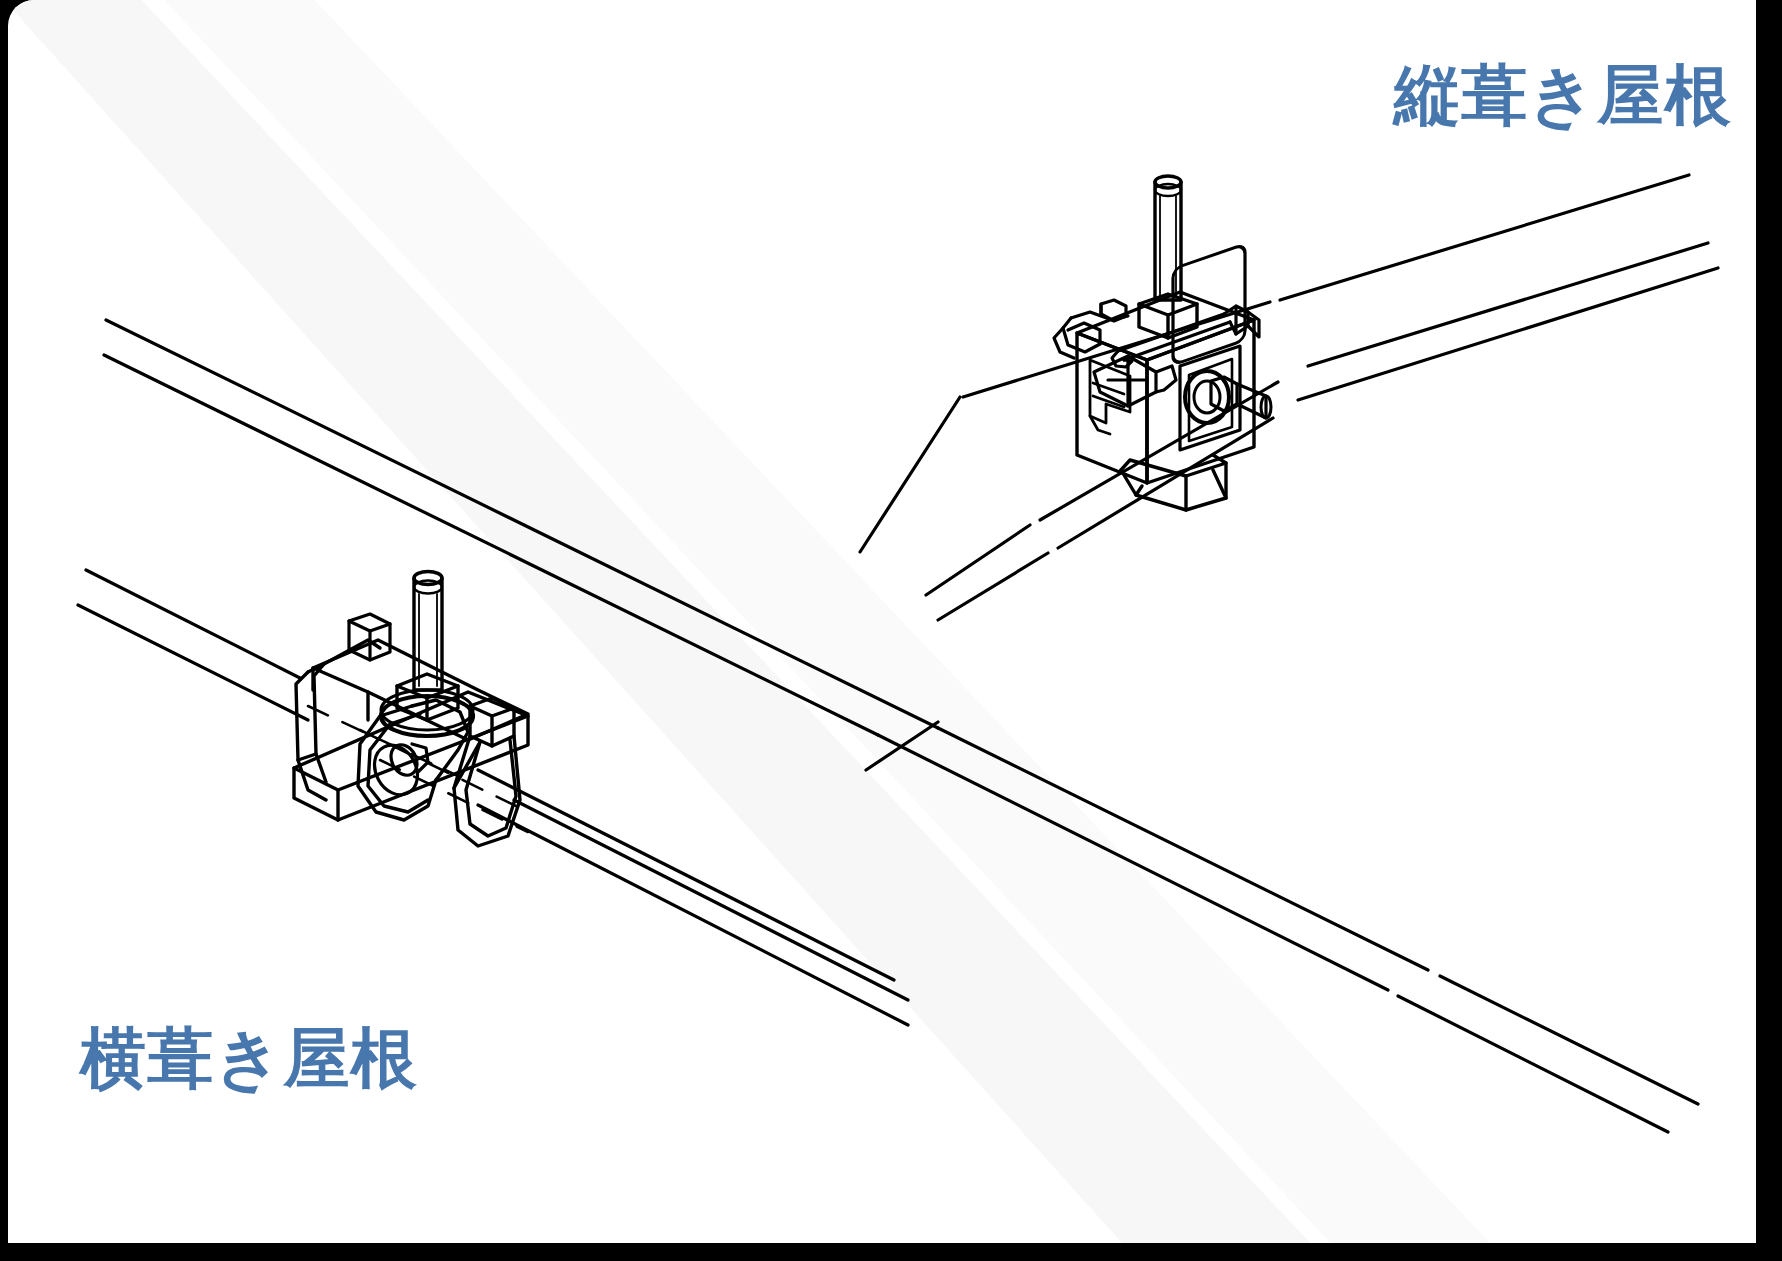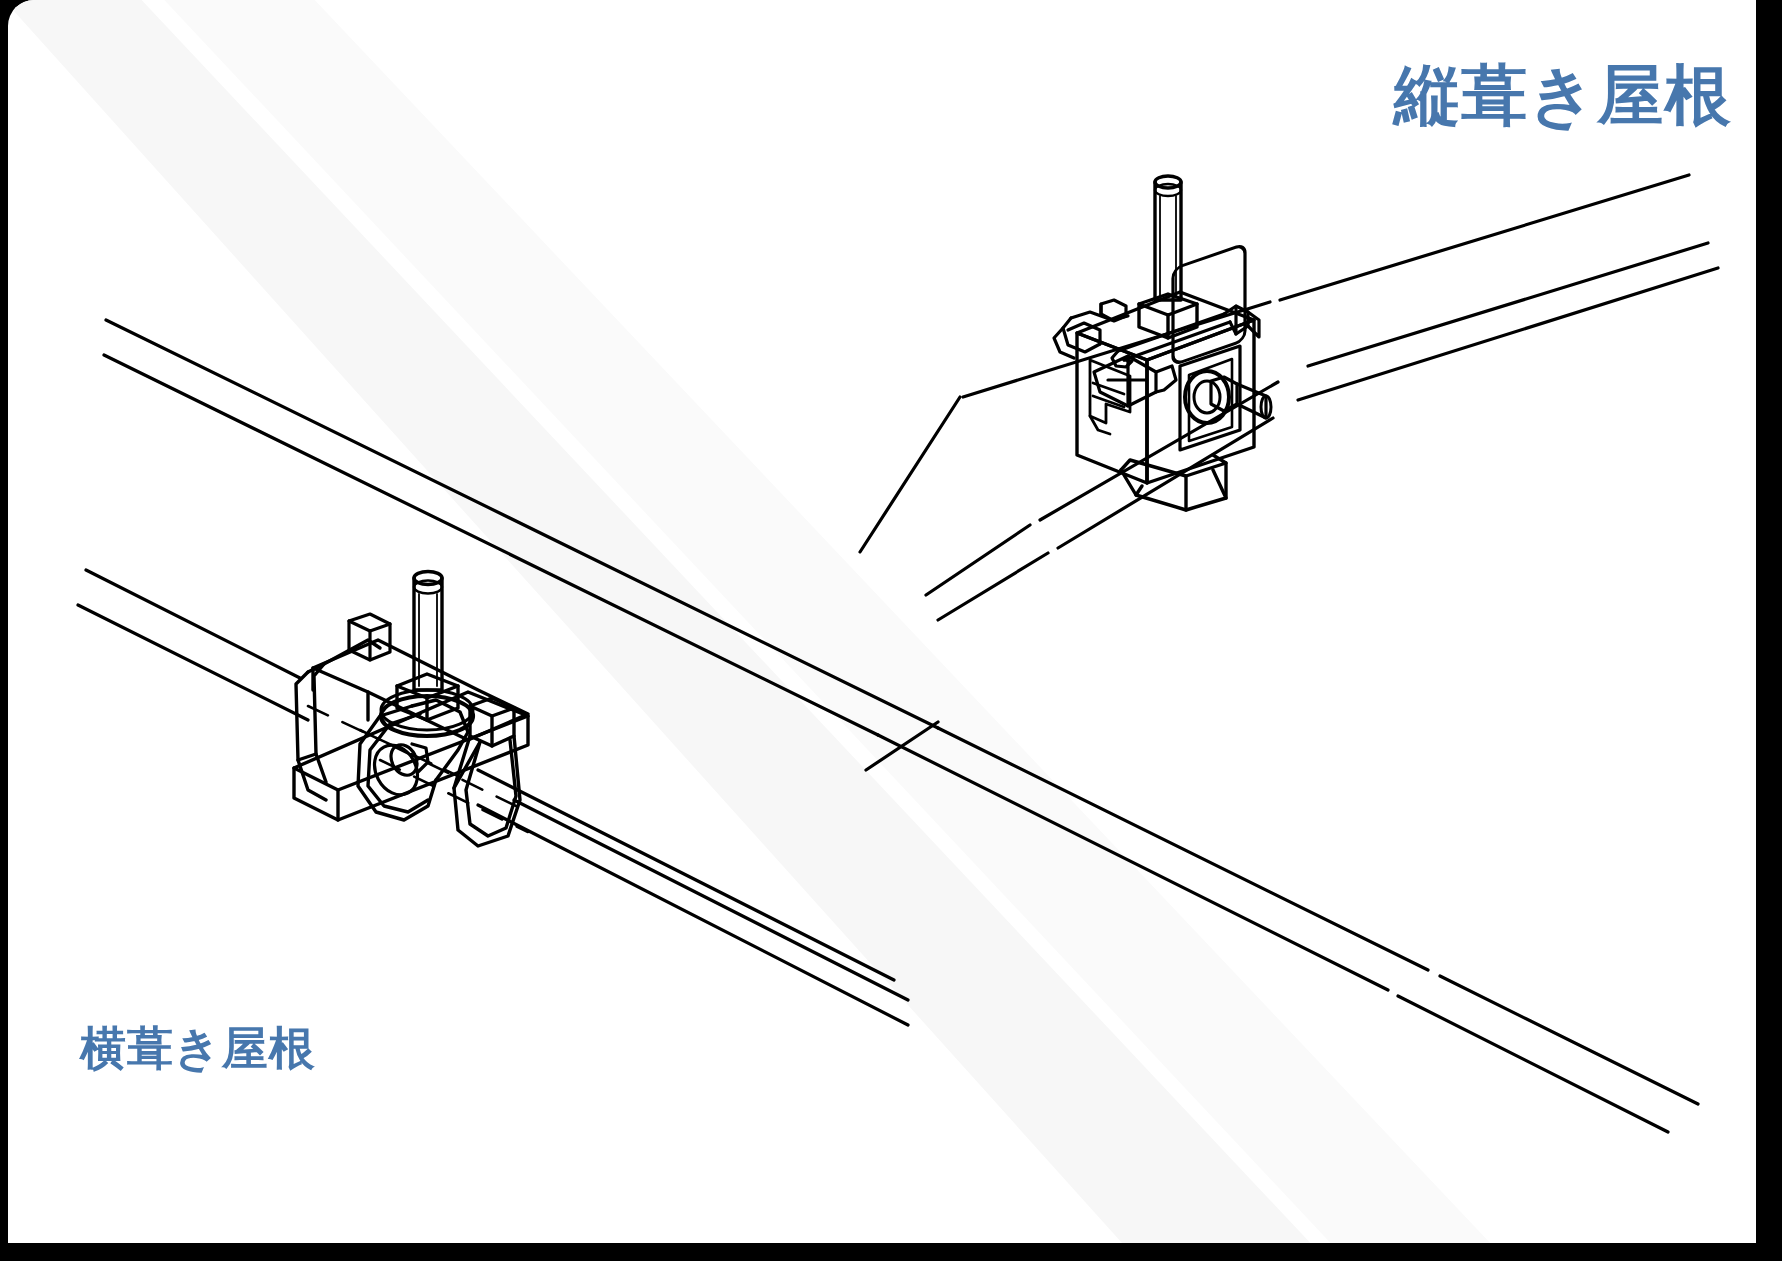--- a/index.html
+++ b/index.html
@@ -29,21 +29,21 @@
     white-space:nowrap;
     line-height:1;
     user-select:none;
   }
   .label-vertical{
     right:24px;top:62px;
     font-size:66px;
   }
   .label-horizontal{
     left:72px;top:1025px;
-    font-size:46px;
+    font-size:66px;
   }
 </style>
 </head>
 <body>
 
 <div class="stage">
   <div class="canvas">
     <div class="artboard">
 
       <svg class="art" viewBox="0 0 1748 1243" xmlns="http://www.w3.org/2000/svg">

